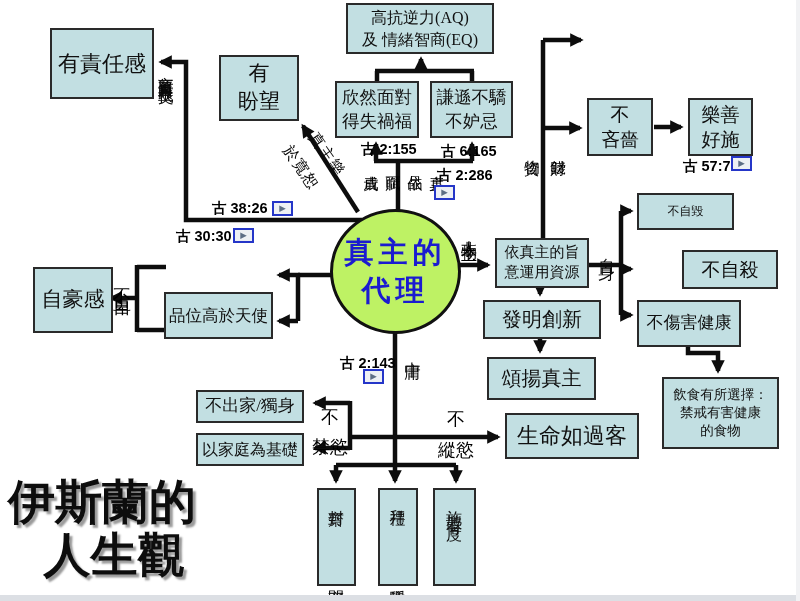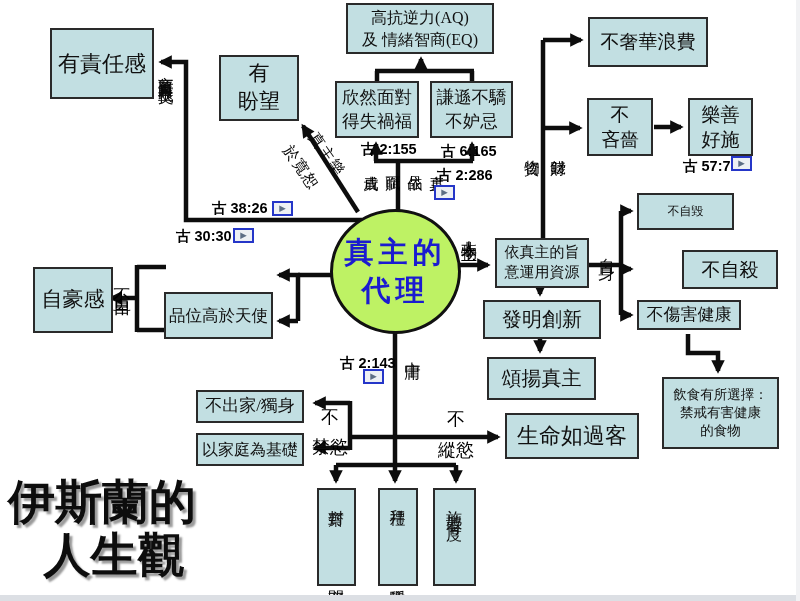--- a/index.html
+++ b/index.html
@@ -99,42 +99,39 @@
       <span>及 情緒智商(EQ)</span>
     </div>
   <div class="node" style="left:335px;top:81px;width:84px;height:57px;font-size:17.5px;">
       <span>欣然面對</span>
       <span>得失禍福</span>
     </div>
   <div class="node" style="left:430px;top:81px;width:83px;height:57px;font-size:17.5px;">
       <span>謙遜不驕</span>
       <span>不妒忌</span>
     </div>
-  <div class="node" style="left:588px;top:17px;width:120px;height:50px;font-size:19px;">
-      <span>不奢華浪費</span>
-    </div>
   <div class="node" style="left:587px;top:98px;width:66px;height:58px;font-size:19px;">
       <span>不</span>
       <span>吝嗇</span>
     </div>
   <div class="node" style="left:688px;top:98px;width:65px;height:58px;font-size:19px;">
       <span>樂善</span>
       <span>好施</span>
     </div>
   <div class="node" style="left:495px;top:238px;width:94px;height:50px;font-size:15px;">
       <span>依真主的旨</span>
       <span>意運用資源</span>
     </div>
   <div class="node" style="left:637px;top:193px;width:97px;height:37px;font-size:12px;">
       <span>不自毀</span>
     </div>
   <div class="node" style="left:638px;top:250px;width:96px;height:39px;font-size:19px;margin-left:44px;">
       <span>不自殺</span>
     </div>
-  <div class="node" style="left:637px;top:300px;width:104px;height:30px;font-size:17px;">
+  <div class="node" style="left:637px;top:300px;width:104px;height:47px;font-size:17px;">
       <span>不傷害健康</span>
     </div>
   <div class="node" style="left:483px;top:300px;width:118px;height:39px;font-size:20px;">
       <span>發明創新</span>
     </div>
   <div class="node" style="left:487px;top:357px;width:109px;height:43px;font-size:20px;">
       <span>頌揚真主</span>
     </div>
   <div class="node" style="left:662px;top:377px;width:117px;height:72px;font-size:13.5px;">
       <span>飲食有所選擇：</span>

